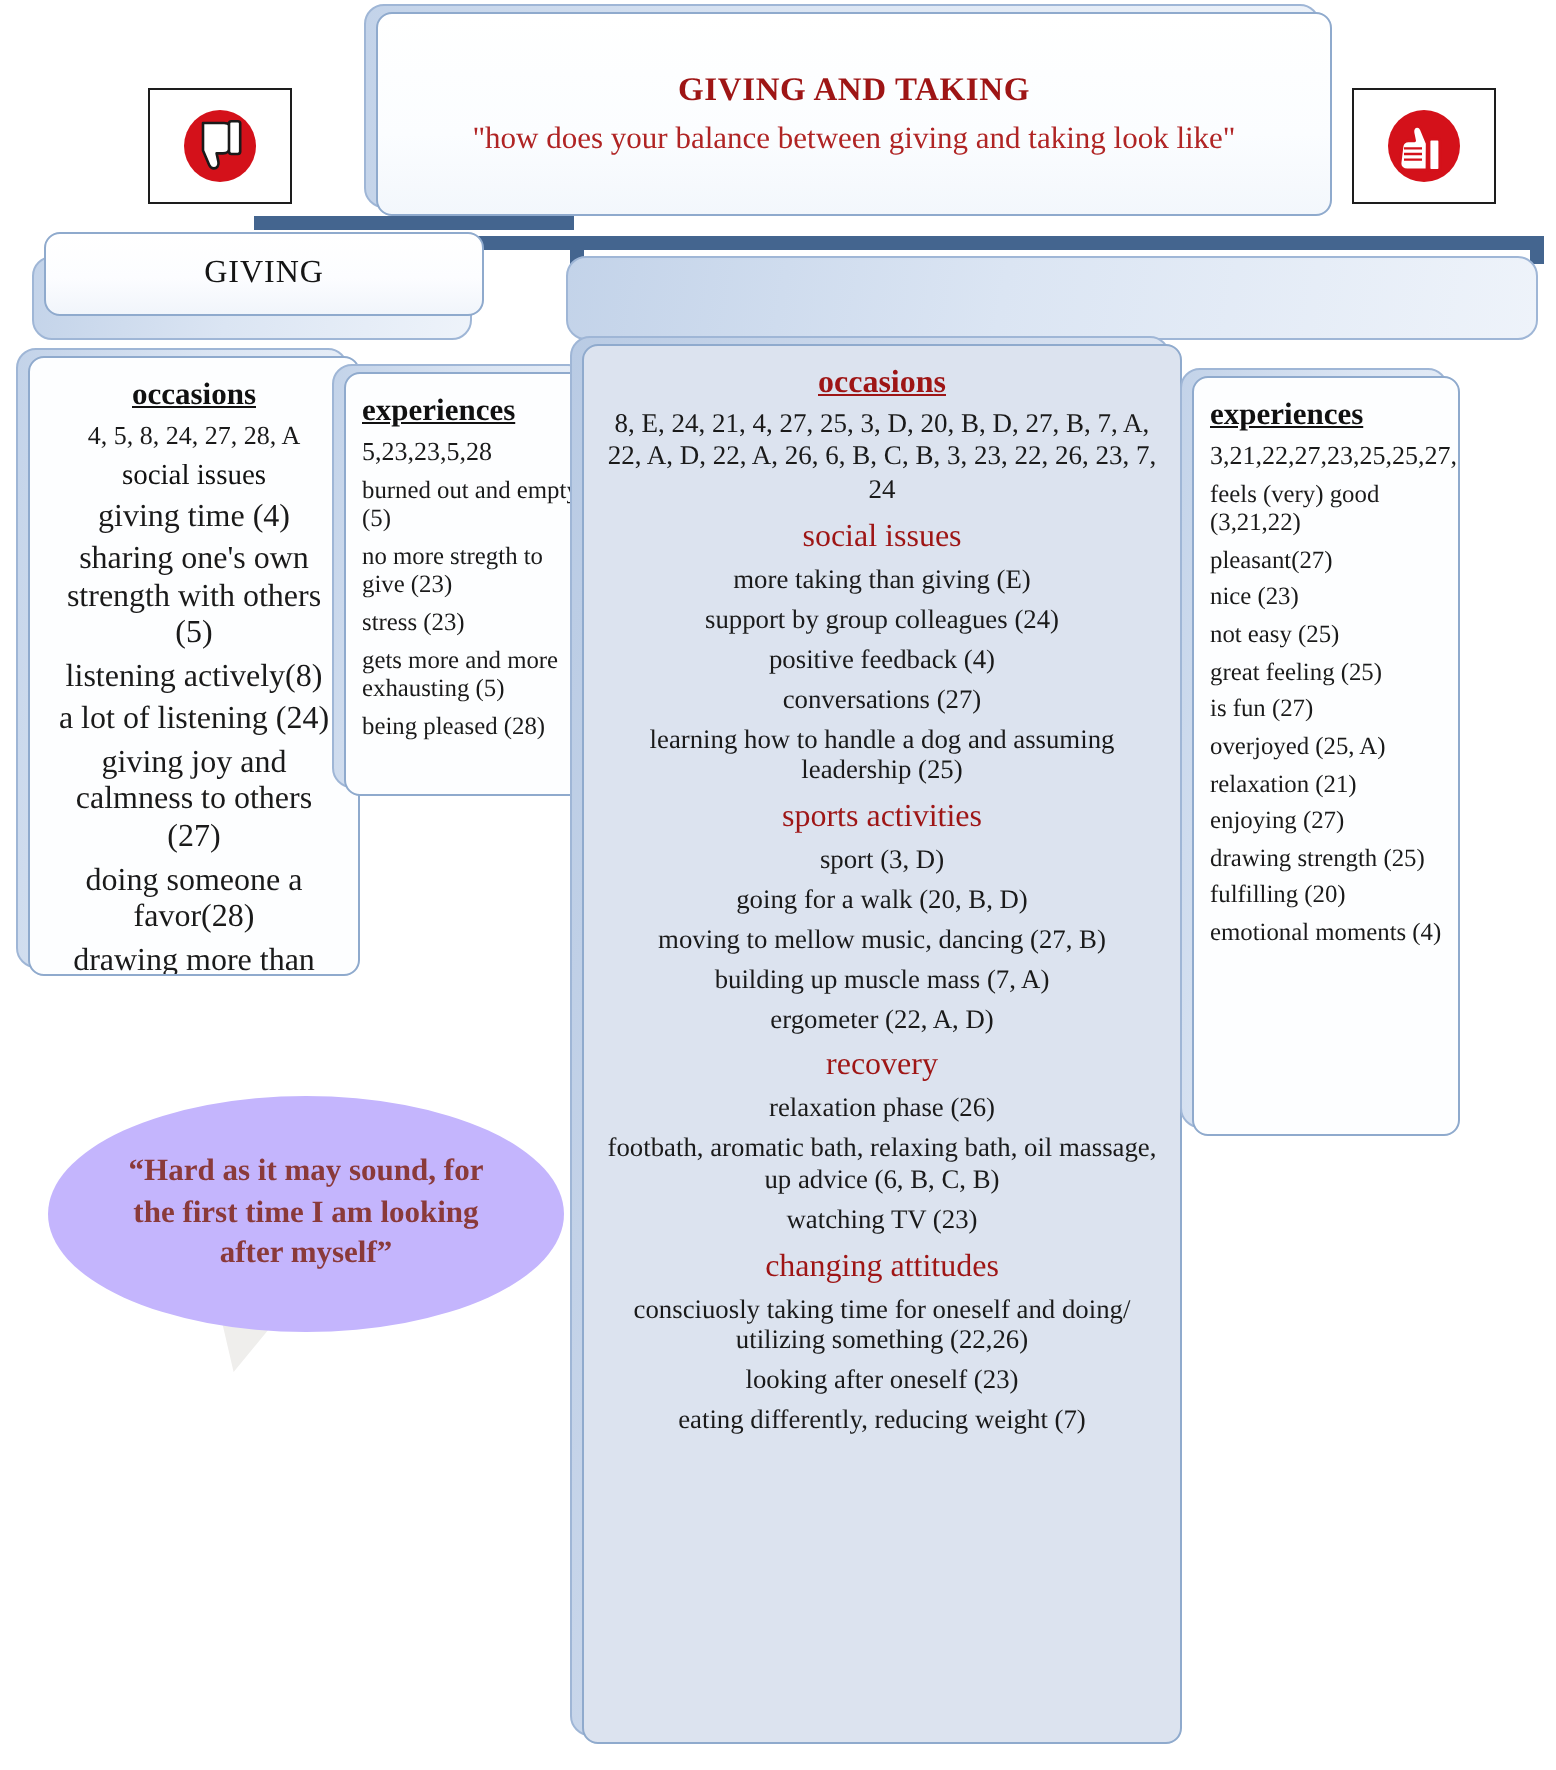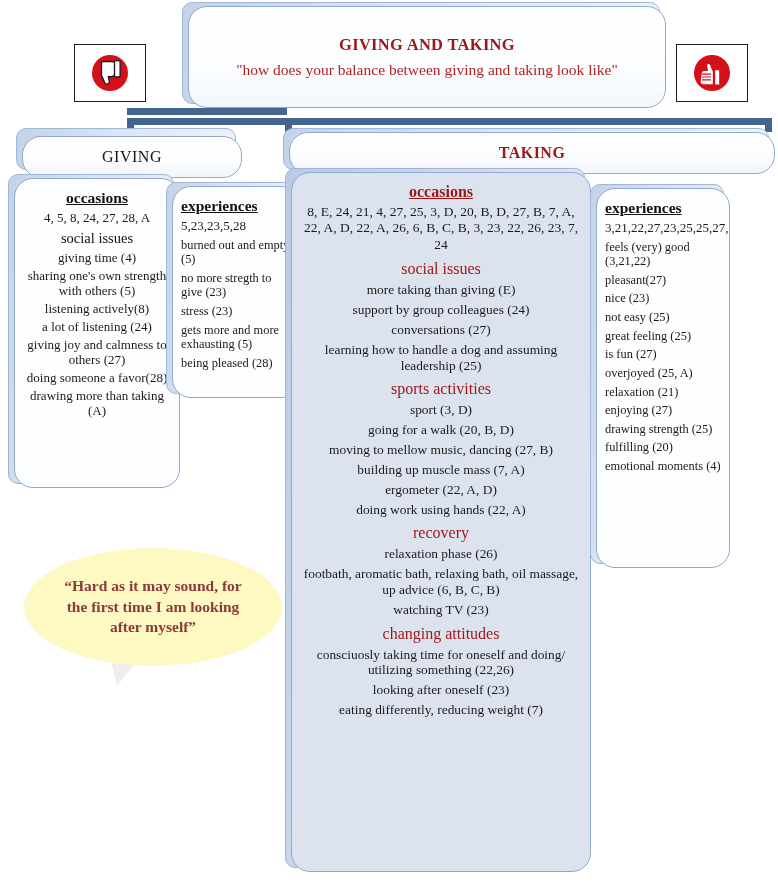--- a/index.html
+++ b/index.html
@@ -10,21 +10,21 @@
     position:relative;
     overflow:hidden;
   }
   .root{position:absolute;inset:0;}
 
   
   .box{
     position:absolute;
     box-sizing:border-box;
     border:1px solid #8faacd;
-    border-radius:19px;
+    border-radius:8px;
     background:#fdfeff;
   }
   
   .plate{
     position:absolute;
     box-sizing:border-box;
     border:1px solid #9fb6d6;
     border-radius:10px;
     background:linear-gradient(100deg,#c3d3e9 0%,#dbe5f3 45%,#eef3fa 100%);
   }
@@ -61,21 +61,21 @@
   #conn-stub-mid{left:285px;top:118px;width:7px;height:14px;}
   #conn-stub-right{left:765px;top:118px;width:7px;height:14px;}
   #conn-up{left:127px;top:108px;width:160px;height:7px;}
 
   
   .hdr{
     display:flex;align-items:center;justify-content:center;
     background:linear-gradient(180deg,#ffffff 0%,#fcfdff 55%,#f1f5fb 100%);
     height:42px;
   }
-  #giving-hdr{left:22px;top:136px;width:220px;}
+  #giving-hdr{left:22px;top:116px;width:220px;}
   #giving-hdr-plate{left:16px;top:128px;width:220px;height:42px;}
   #taking-hdr{left:289px;top:132px;width:486px;}
   #taking-hdr-plate{left:283px;top:128px;width:486px;height:42px;}
   .hdr-label{font-size:16px;letter-spacing:.5px;}
   #giving-label{color:#151515;}
   #taking-label{color:#9e1515;font-weight:bold;}
 
   
   .col{
     overflow:hidden;
@@ -106,29 +106,29 @@
   .sec-head.dark{color:#111111;}
   .sec-head.red{color:#9e1515;font-size:16px;}
 
   .sub-head{font-weight:normal;font-size:14.5px;margin:4px 0 2px 0;}
   .sub-head.dark{color:#111111;}
   .sub-head.red{color:#9e1515;font-size:16px;margin:7px 0 3px 0;}
 
   .codes{font-size:13px;color:#1a1a1a;line-height:1.2;margin:0 0 2px 0;}
   .codes.big{font-size:13.5px;line-height:1.22;margin-bottom:3px;}
 
-  .item{font-size:13px;color:#1a1a1a;line-height:1.16;margin:3px 0;}
+  .item{font-size:16px;color:#1a1a1a;line-height:1.16;margin:3px 0;}
   .item.t{font-size:13.4px;margin:4px 0;line-height:1.18;}
   .item.s{font-size:12.4px;margin:4px 0;line-height:1.18;}
 
   
   #quote-wrap{position:absolute;left:24px;top:548px;width:258px;height:140px;}
   #quote-oval{
     position:absolute;left:0;top:0;width:258px;height:118px;
-    background:#fef9c3;border-radius:50%;
+    background:#c4b5fd;border-radius:50%;
     display:flex;align-items:center;justify-content:center;
     text-align:center;padding:0 34px;box-sizing:border-box;
   }
   #quote-tail{
     position:absolute;left:84px;top:100px;width:40px;height:38px;
     background:#efeeec;
     clip-path:polygon(0 0,100% 0,22% 100%);
   }
   #quote-text{
     position:relative;z-index:2;
@@ -172,23 +172,20 @@
   <div class="connector" id="conn-stub-left"></div>
   <div class="connector" id="conn-stub-mid"></div>
   <div class="connector" id="conn-stub-right"></div>
 
   <div class="plate" id="giving-hdr-plate"></div>
   <div class="box hdr" id="giving-hdr">
     <span class="hdr-label" id="giving-label">GIVING</span>
   </div>
 
   <div class="plate" id="taking-hdr-plate"></div>
-  <div class="box hdr" id="taking-hdr">
-    <span class="hdr-label" id="taking-label">TAKING</span>
-  </div>
 
   <div class="plate" id="giving-occ-plate"></div>
   <div class="box col" id="giving-occ">
     <div class="sec-head dark">occasions</div>
     <div class="codes">4, 5, 8, 24, 27, 28,  A</div>
     <div>
         <div class="sub-head dark">social issues</div>
         <div class="item ">giving time (4)</div>
         <div class="item ">sharing one's own strength with others (5)</div>
         <div class="item ">listening actively(8)</div>
@@ -213,29 +210,29 @@
   </div>
 
   <div class="plate" id="taking-main-plate"></div>
   <div class="box col" id="taking-main">
     <div class="sec-head red">occasions</div>
     <div class="codes big">8, E, 24, 21, 4, 27, 25, 3, D, 20, B, D, 27, B, 7, A, 22, A, D, 22, A, 26, 6, B, C, B, 3, 23, 22, 26, 23, 7, 24</div>
     <div>
         <div class="sub-head red">social issues</div>
         <div class="item t">more taking than giving (E)</div>
         <div class="item t">support by group colleagues (24)</div>
+        <div class="item t">positive feedback (4)</div>
         <div class="item t">conversations (27)</div>
         <div class="item t">learning how to handle a dog and assuming leadership (25)</div>
         <div class="sub-head red">sports activities</div>
         <div class="item t">sport (3, D)</div>
         <div class="item t">going for a walk (20, B, D)</div>
         <div class="item t">moving to mellow music, dancing  (27, B)</div>
         <div class="item t">building up muscle mass (7, A)</div>
         <div class="item t">ergometer (22, A, D)</div>
-        <div class="item t">doing work using hands (22, A)</div>
         <div class="sub-head red">recovery</div>
         <div class="item t">relaxation phase (26)</div>
         <div class="item t">footbath, aromatic bath, relaxing bath, oil massage, up advice (6, B, C, B)</div>
         <div class="item t">watching TV  (23)</div>
         <div class="sub-head red">changing attitudes</div>
         <div class="item t">consciuosly taking time for oneself and doing/ utilizing something (22,26)</div>
         <div class="item t">looking after oneself (23)</div>
         <div class="item t">eating differently, reducing weight (7)</div>
       </div>
   </div>

